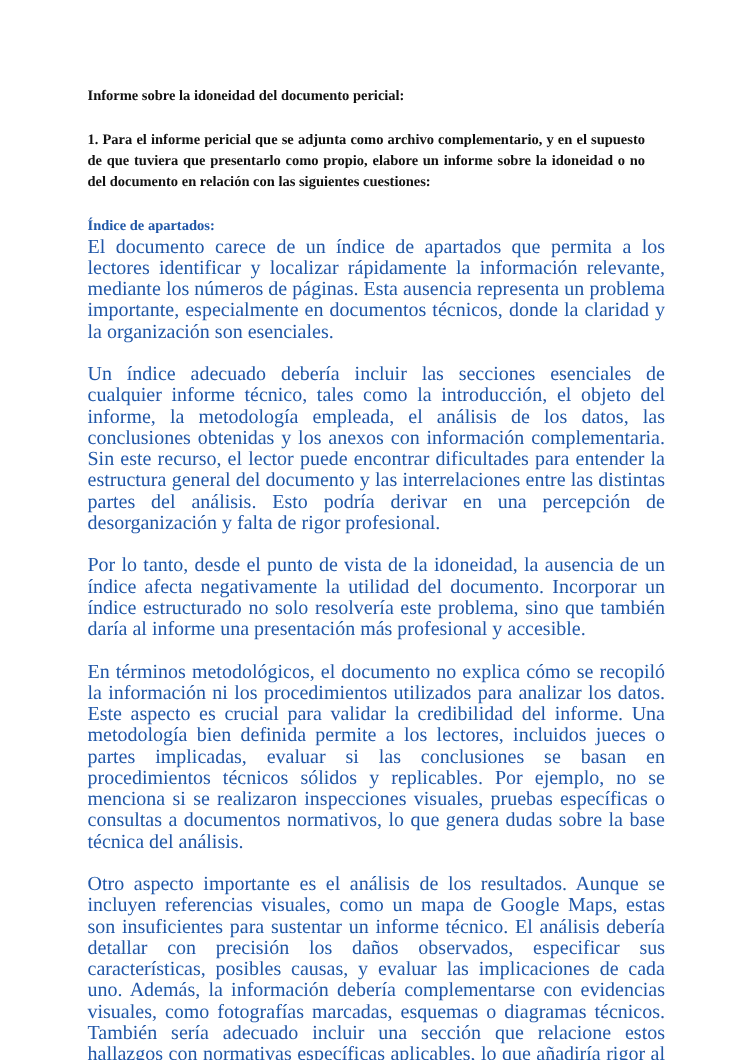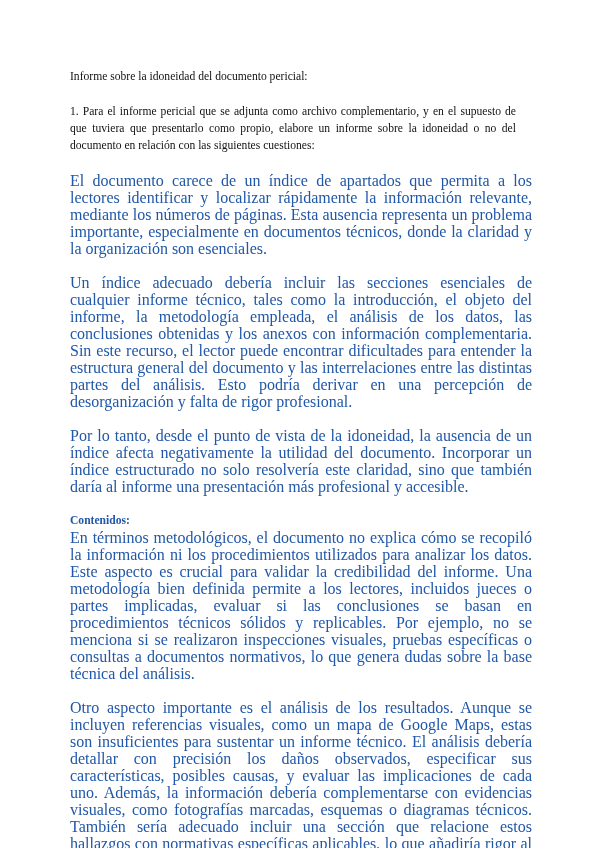--- a/index.html
+++ b/index.html
@@ -16,27 +16,27 @@
   .page {
     box-sizing: border-box;
     width: 600px;
     height: 848px;
     padding: 68px 68px 40px 70px;
     background: #ffffff;
     color: var(--text-black, #111111);
   }
   .doc-title {
     font-size: 11.6px;
-    font-weight: normal;
+    font-weight: bold;
     margin: 0 0 18px 0;
     line-height: 17px;
   }
   .intro {
     font-size: 11.6px;
-    font-weight: normal;
+    font-weight: bold;
     text-align: justify;
     line-height: 17px;
     margin: 0 16px 18px 0;
   }
   .section-heading {
     font-size: 11.6px;
     font-weight: bold;
     color: var(--accent-blue, #2057a8);
     margin: 0;
     line-height: 17px;
@@ -58,24 +58,24 @@
 </head>
 <body>
 
 <div class="page">
 
   <h1 class="doc-title">Informe sobre la idoneidad del documento pericial:</h1>
 
   <p class="intro">1. Para el informe pericial que se adjunta como archivo complementario, y en el supuesto de que tuviera que presentarlo como propio, elabore un informe sobre la idoneidad o no del documento en relación con las siguientes cuestiones:</p>
 
   <section>
+    <h2 class="section-heading">Índice de apartados:</h2>
     <p class="body-paragraph">El documento carece de un índice de apartados que permita a los lectores identificar y localizar rápidamente la información relevante, mediante los números de páginas. Esta ausencia representa un problema importante, especialmente en documentos técnicos, donde la claridad y la organización son esenciales.</p>
     <p class="body-paragraph">Un índice adecuado debería incluir las secciones esenciales de cualquier informe técnico, tales como la introducción, el objeto del informe, la metodología empleada, el análisis de los datos, las conclusiones obtenidas y los anexos con información complementaria. Sin este recurso, el lector puede encontrar dificultades para entender la estructura general del documento y las interrelaciones entre las distintas partes del análisis. Esto podría derivar en una percepción de desorganización y falta de rigor profesional.</p>
-    <p class="body-paragraph">Por lo tanto, desde el punto de vista de la idoneidad, la ausencia de un índice afecta negativamente la utilidad del documento. Incorporar un índice estructurado no solo resolvería este claridad, sino que también daría al informe una presentación más profesional y accesible.</p>
+    <p class="body-paragraph">Por lo tanto, desde el punto de vista de la idoneidad, la ausencia de un índice afecta negativamente la utilidad del documento. Incorporar un índice estructurado no solo resolvería este problema, sino que también daría al informe una presentación más profesional y accesible.</p>
   </section>
 
   <section>
-    <h2 class="section-heading">Contenidos:</h2>
     <p class="body-paragraph">En términos metodológicos, el documento no explica cómo se recopiló la información ni los procedimientos utilizados para analizar los datos. Este aspecto es crucial para validar la credibilidad del informe. Una metodología bien definida permite a los lectores, incluidos jueces o partes implicadas, evaluar si las conclusiones se basan en procedimientos técnicos sólidos y replicables. Por ejemplo, no se menciona si se realizaron inspecciones visuales, pruebas específicas o consultas a documentos normativos, lo que genera dudas sobre la base técnica del análisis.</p>
     <p class="body-paragraph">Otro aspecto importante es el análisis de los resultados. Aunque se incluyen referencias visuales, como un mapa de Google Maps, estas son insuficientes para sustentar un informe técnico. El análisis debería detallar con precisión los daños observados, especificar sus características, posibles causas, y evaluar las implicaciones de cada uno. Además, la información debería complementarse con evidencias visuales, como fotografías marcadas, esquemas o diagramas técnicos. También sería adecuado incluir una sección que relacione estos hallazgos con normativas específicas aplicables, lo que añadiría rigor al informe.</p>
   </section>
 
 </div>
 
 </body></html>

